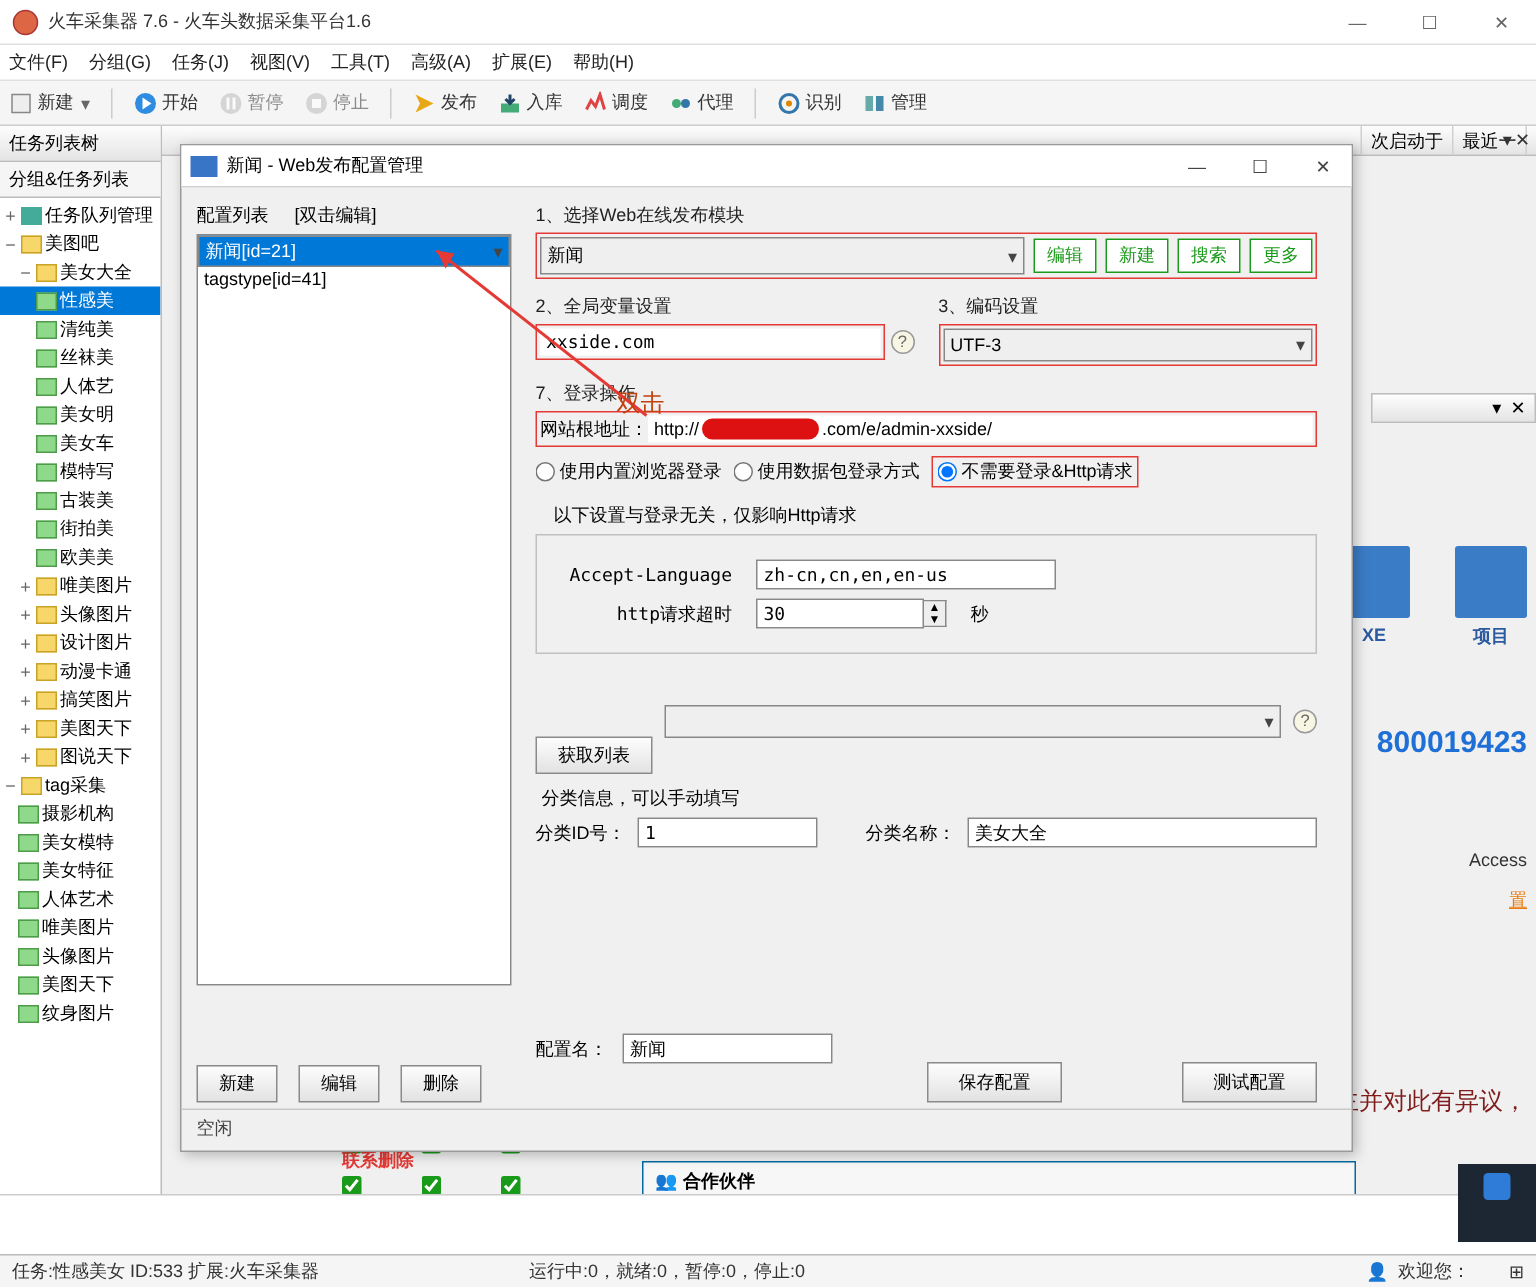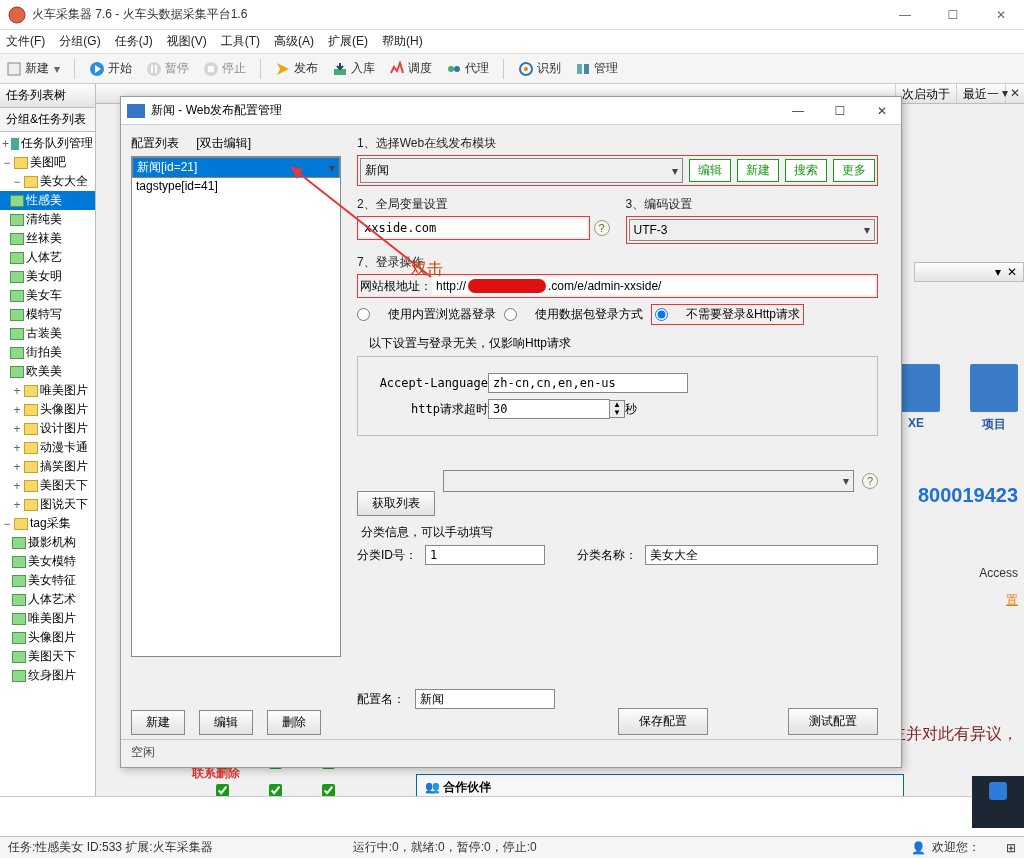--- a/index.html
+++ b/index.html
@@ -12,40 +12,40 @@
 .titlebar .win-btns span { cursor: pointer; width: 30px; text-align: center; }
 
 .menubar { height: 24px; background: #fff; display: flex; align-items: center; padding: 0 6px; gap: 14px; color: #222; border-bottom: 1px solid #e0e0e0; }
 .menubar span { cursor: pointer; }
 
 .toolbar { height: 30px; background: #f5f5f5; display: flex; align-items: center; padding: 0 6px; gap: 14px; border-bottom: 1px solid #ccc; }
 .toolbar .tb-item { display: flex; align-items: center; gap: 3px; cursor: pointer; color: #333; }
 .toolbar .tb-item .ico { width: 16px; height: 16px; display: inline-block; }
 
 .main-area { display: flex; height: 742px; }
-.left-tree-pane { width: 96px; background: #fff; border-right: 1px solid #bcbcbc; display: flex; flex-direction: column; }
+.left-tree-pane { width: 108px; background: #fff; border-right: 1px solid #bcbcbc; display: flex; flex-direction: column; }
 .pane-header { background: linear-gradient(#fdfdfd,#e4e4e4); border-bottom: 1px solid #bcbcbc; padding: 3px 6px; font-size: 12px; }
 .pane-tabs { background: #f5f5f5; border-bottom: 1px solid #bcbcbc; padding: 3px 6px; }
 .tree { flex: 1; overflow: hidden; padding: 2px 0; font-size: 12px; }
 .tree .node { padding: 1px 2px; display: flex; align-items: center; gap: 2px; white-space: nowrap; cursor: pointer; }
 .tree .node.selected { background: #0078d7; color: #fff; }
 .tree .fld { width: 14px; height: 12px; background: #f7d76a; border: 1px solid #c9a227; display: inline-block; }
 .tree .fld.grn { background: #8fd98a; border-color: #4e9c4a; }
 .tree .toggle { width: 10px; display: inline-block; text-align: center; color: #666; }
 .tree .ind1 { padding-left: 12px; }
-.tree .ind2 { padding-left: 10px; }
+.tree .ind2 { padding-left: 24px; }
 
 .right-area { flex: 1; position: relative; background: #f0f0f0; }
 .right-header { display: flex; height: 20px; background: linear-gradient(#fdfdfd,#e4e4e4); border-bottom: 1px solid #bcbcbc; }
 .right-header .col { border-right: 1px solid #d0d0d0; padding: 2px 6px; }
 .right-closex { position: absolute; right: 4px; top: 2px; display: flex; gap: 2px; font-size: 11px; color: #333; }
 .check-rows { margin-top: 650px; }
 .check-rows .row { display: flex; align-items: center; gap: 40px; padding: 2px 40px 2px 120px; }
 .check-rows input[type=checkbox] { accent-color: #1a9a1a; }
-.contact-line { color: #e53935; padding-left: 96px; margin-top: -6px; font-weight: bold; }
+.contact-line { color: #e53935; padding-left: 120px; margin-top: -6px; font-weight: bold; }
 .red-contact { color: #7f1d1d; font-weight: normal; position: absolute; right: 6px; top: 640px; font-size: 16px;}
 
 .big-icons { position: absolute; right: 6px; top: 280px; display: flex; gap: 30px; }
 .big-ico { width: 48px; height: 48px; background: #3b7cc7; border-radius: 2px; }
 .big-ico-lbl { text-align: center; color: #2b5aa0; margin-top: 4px; font-weight: bold; }
 .phone-box { position: absolute; right: 6px; top: 400px; color: #1e6fd6; font-size: 20px; font-weight: bold; }
 .access-txt { position: absolute; right: 6px; top: 482px; color: #333; }
 .setlnk { position: absolute; right: 6px; top: 508px; color: #e87b10; text-decoration: underline; cursor: pointer; }
 
 .statusbar { position: absolute; bottom: 0; left: 0; right: 0; height: 22px; background: #f5f5f5; border-top: 1px solid #bcbcbc; display: flex; align-items: center; padding: 0 8px; gap: 20px; color: #333; }
@@ -73,28 +73,28 @@
 .redbox { border: 1.5px solid #e53935; padding: 2px; display: flex; align-items: center; gap: 6px; }
 .sel { flex: 1; background: #efefef; border: 1px solid #888; padding: 3px 4px; display: flex; align-items: center; justify-content: space-between; }
 .sel::after { content: '▾'; color: #444; }
 .green-btn { border: 1px solid #1a9a1a; color: #1a9a1a; background: #fff; padding: 2px 8px; cursor: pointer; }
 .row-flex { display: flex; gap: 16px; }
 .row-flex > div { flex: 1; }
 .txt-input { background: #fff; border: 1px solid #888; padding: 2px 4px; font-family: "SimSun", monospace; }
 .help-ico { width: 16px; height: 16px; border: 1px solid #999; border-radius: 50%; background: #f7f6e5; text-align: center; font-size: 11px; line-height: 14px; color: #666; flex-shrink: 0; }
 
 .radio-row { display: flex; align-items: center; gap: 8px; margin-top: 6px; }
-.radio-row label { display: flex; align-items: center; gap: 18px; cursor: pointer; }
+.radio-row label { display: flex; align-items: center; gap: 3px; cursor: pointer; }
 .radio-red { border: 1.5px solid #e53935; padding: 1px 3px; }
 
 .inner-fs { border: 1px solid #c0c0c0; padding: 10px; }
-.inner-fs .frow { display: flex; align-items: center; gap: 0; margin: 6px 0; }
+.inner-fs .frow { display: flex; align-items: center; gap: 16px; margin: 6px 0; }
 .inner-fs .lbl { width: 120px; text-align: right; font-family: "SimSun", monospace; }
 .spin { display: flex; align-items: center; }
-.spin input { width: 122px; }
+.spin input { width: 112px; }
 .spin .arrows { display: flex; flex-direction: column; border: 1px solid #888; border-left: none; }
 .spin .arrows span { font-size: 8px; line-height: 8px; padding: 0 3px; background: #eee; cursor: pointer; }
 
 .cat-row { display: flex; align-items: center; gap: 8px; }
 .cat-row .sel2 { flex: 1; }
 .bottom-row { display: flex; align-items: center; gap: 10px; margin-top: auto; }
 .bottom-row .spacer { flex: 1; }
 
 .dlg-status { height: 24px; border-top: 1px solid #c8c8c8; padding: 4px 10px; color: #444; }
 

